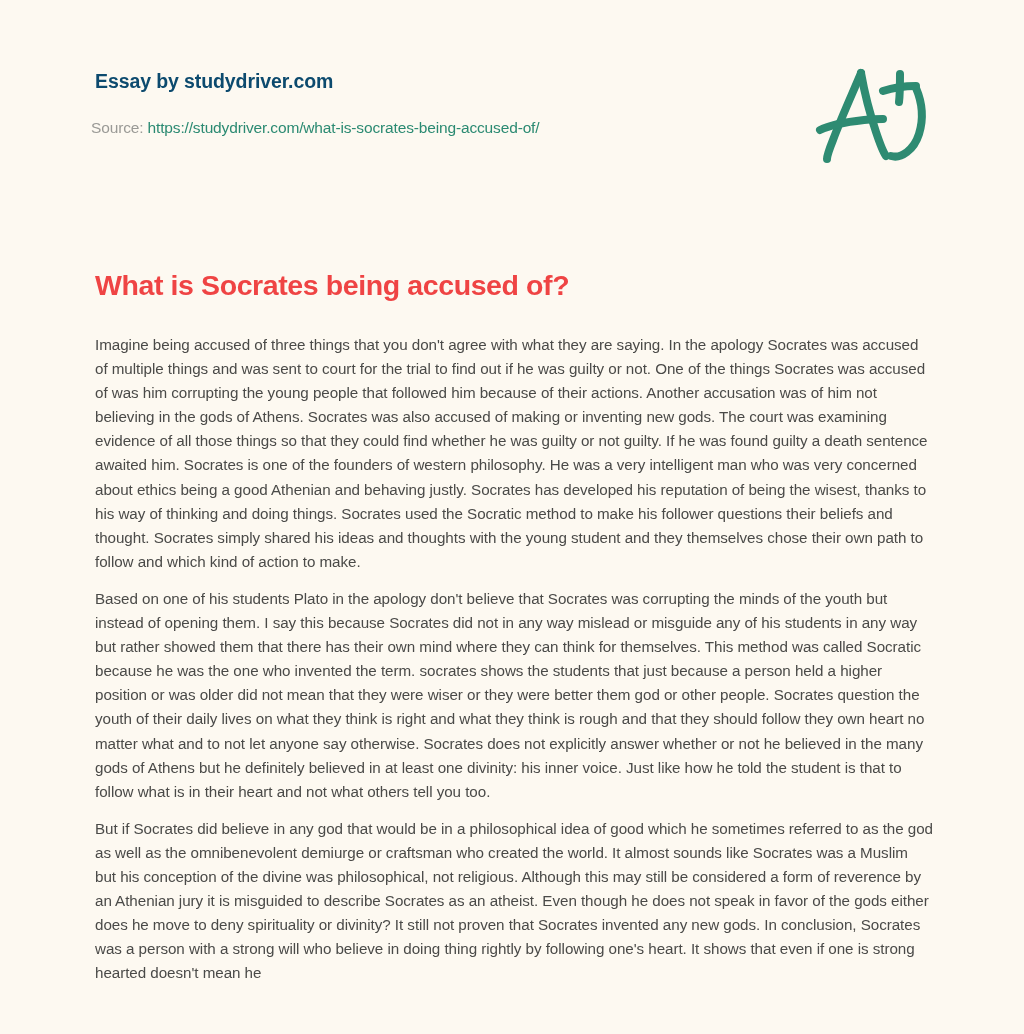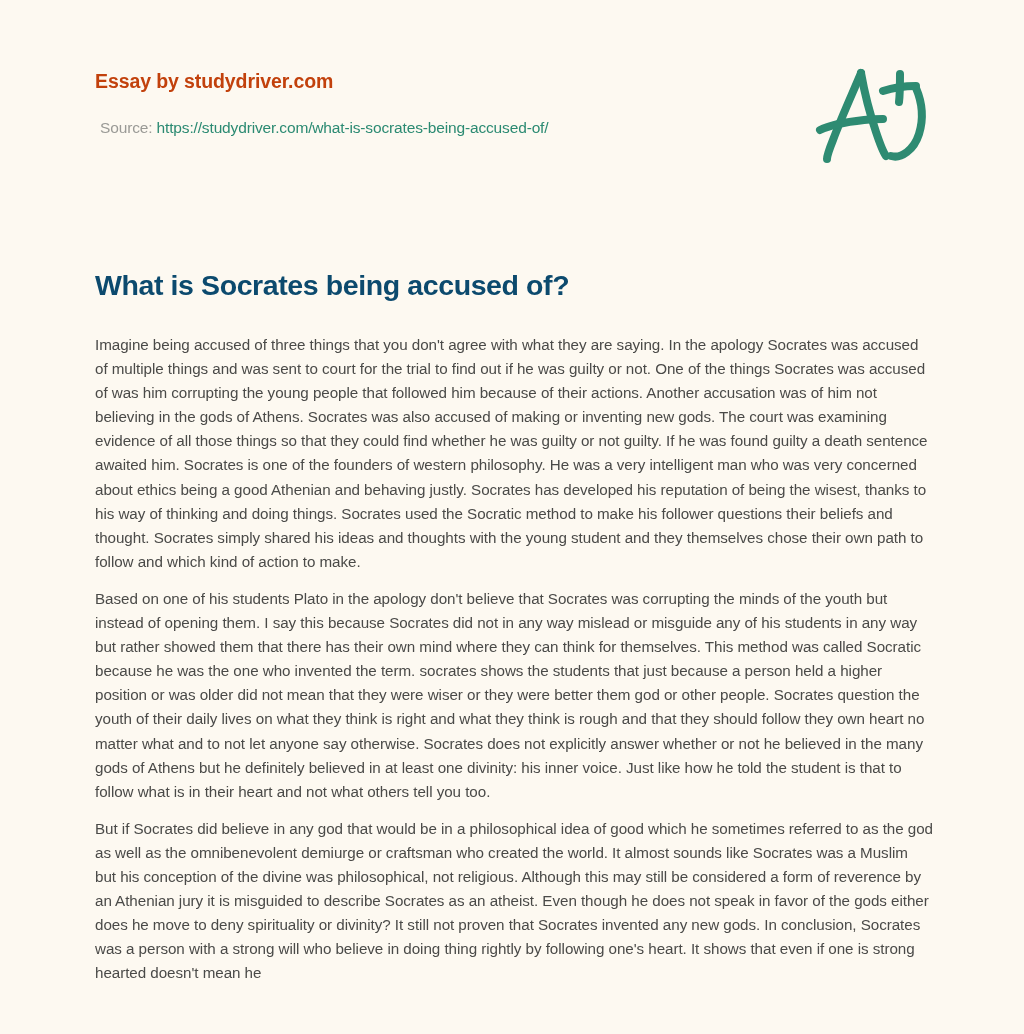--- a/index.html
+++ b/index.html
@@ -31,28 +31,28 @@
     width: 1024px;
     height: 200px;
   }
 
   .byline {
     position: absolute;
     left: 95px;
     top: 70px;
     font-size: 19.5px;
     font-weight: bold;
-    color: #c2410c;
+    color: #0c4a6e;
     letter-spacing: -0.1px;
     white-space: nowrap;
   }
 
   .source-line {
     position: absolute;
-    left: 100px;
+    left: 91px;
     top: 119px;
     font-size: 15.5px;
     color: #9a9a96;
     white-space: nowrap;
     letter-spacing: -0.15px;
   }
   .source-label {
     color: #9a9a96;
   }
   .source-url {
@@ -75,21 +75,21 @@
   }
 
   
   .doc-title {
     position: absolute;
     left: 95px;
     top: 249px;
     width: 840px;
     font-size: 28.5px;
     font-weight: bold;
-    color: #0c4a6e;
+    color: #ef4444;
     letter-spacing: -0.4px;
     line-height: 1.25;
   }
 
   
   .doc-body {
     position: absolute;
     left: 95px;
     top: 313px;
     width: 838px;

